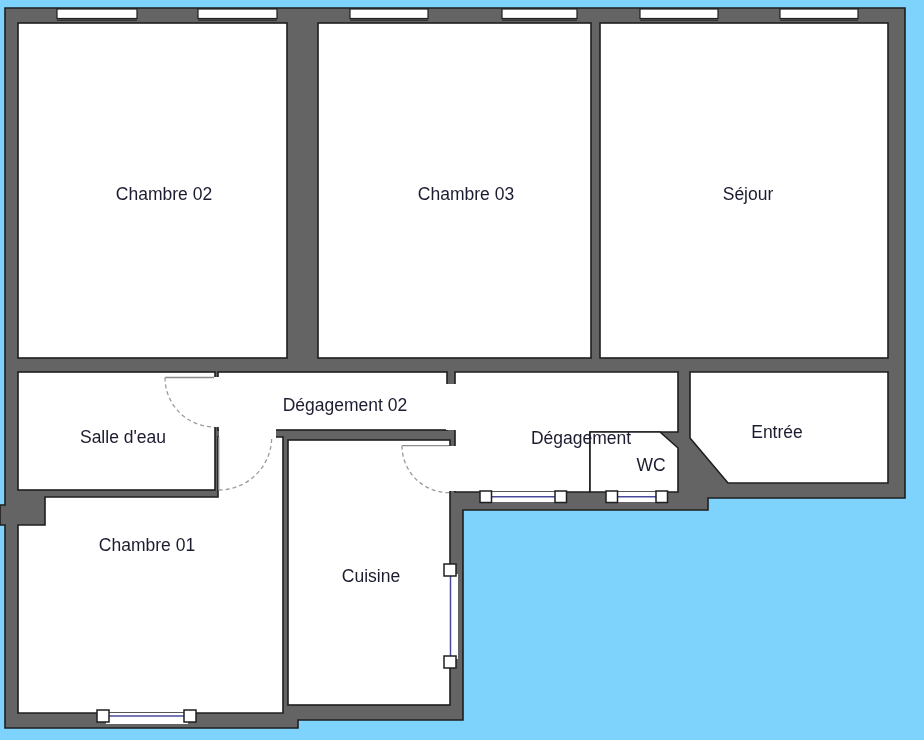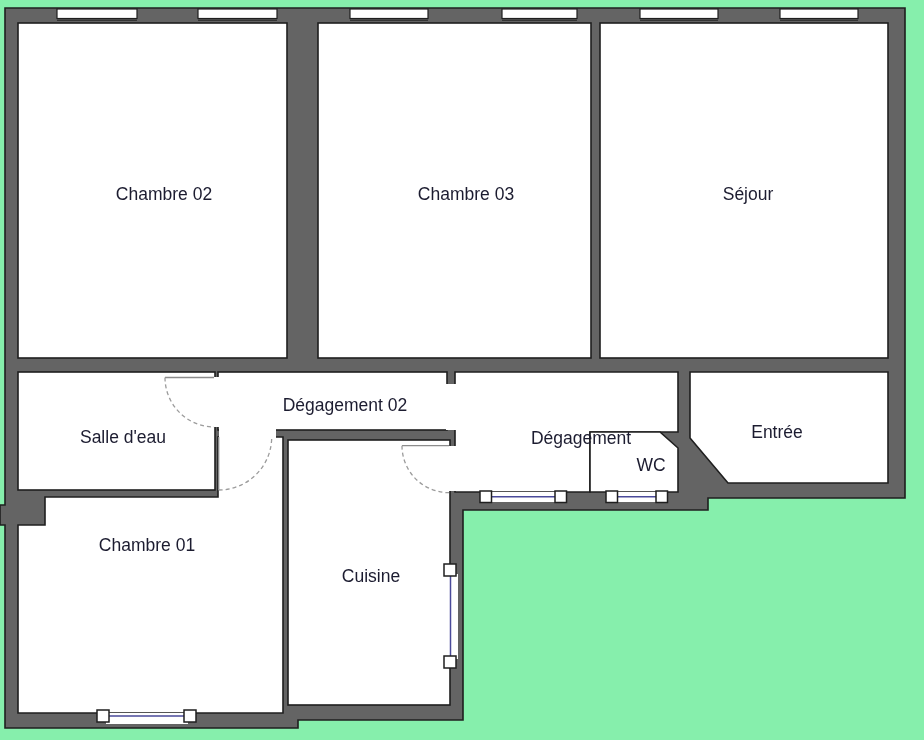--- a/index.html
+++ b/index.html
@@ -1,16 +1,16 @@
 <!DOCTYPE html>
 <html style="--wall: #646464; --outline: #1f1f1f; --room_fill: #ffffff; --window_line: #4a4a9a; --door_arc: #9c9c9c; --door_leaf: #8c8c8c; --label: #1c1c30;"><head>
 <meta charset="utf-8">
 <style>
   html,body{margin:0;padding:0;background:#ffffff;}
-  .stage{position:relative;width:924px;height:740px;background:#86efac;overflow:hidden;}
+  .stage{position:relative;width:924px;height:740px;background:#7dd3fc;overflow:hidden;}
   svg{display:block;}
   .wall{fill:var(--wall);stroke:var(--outline);stroke-width:1.6;}
   .room{fill:var(--room_fill);stroke:var(--outline);stroke-width:1.6;}
   .erase{fill:var(--room_fill);stroke:none;}
   .win-frame{fill:var(--room_fill);stroke:var(--outline);stroke-width:1.2;}
   .win-sill{stroke:var(--outline);stroke-width:1;fill:none;}
   .win-sq{fill:var(--room_fill);stroke:var(--outline);stroke-width:1.5;}
   .win-line{stroke:var(--window_line);stroke-width:1.5;fill:none;}
   .door-leaf{stroke:var(--door_leaf);stroke-width:1.3;fill:none;}
   .door-arc{stroke:var(--door_arc);stroke-width:1.3;fill:none;stroke-dasharray:4 3;}

